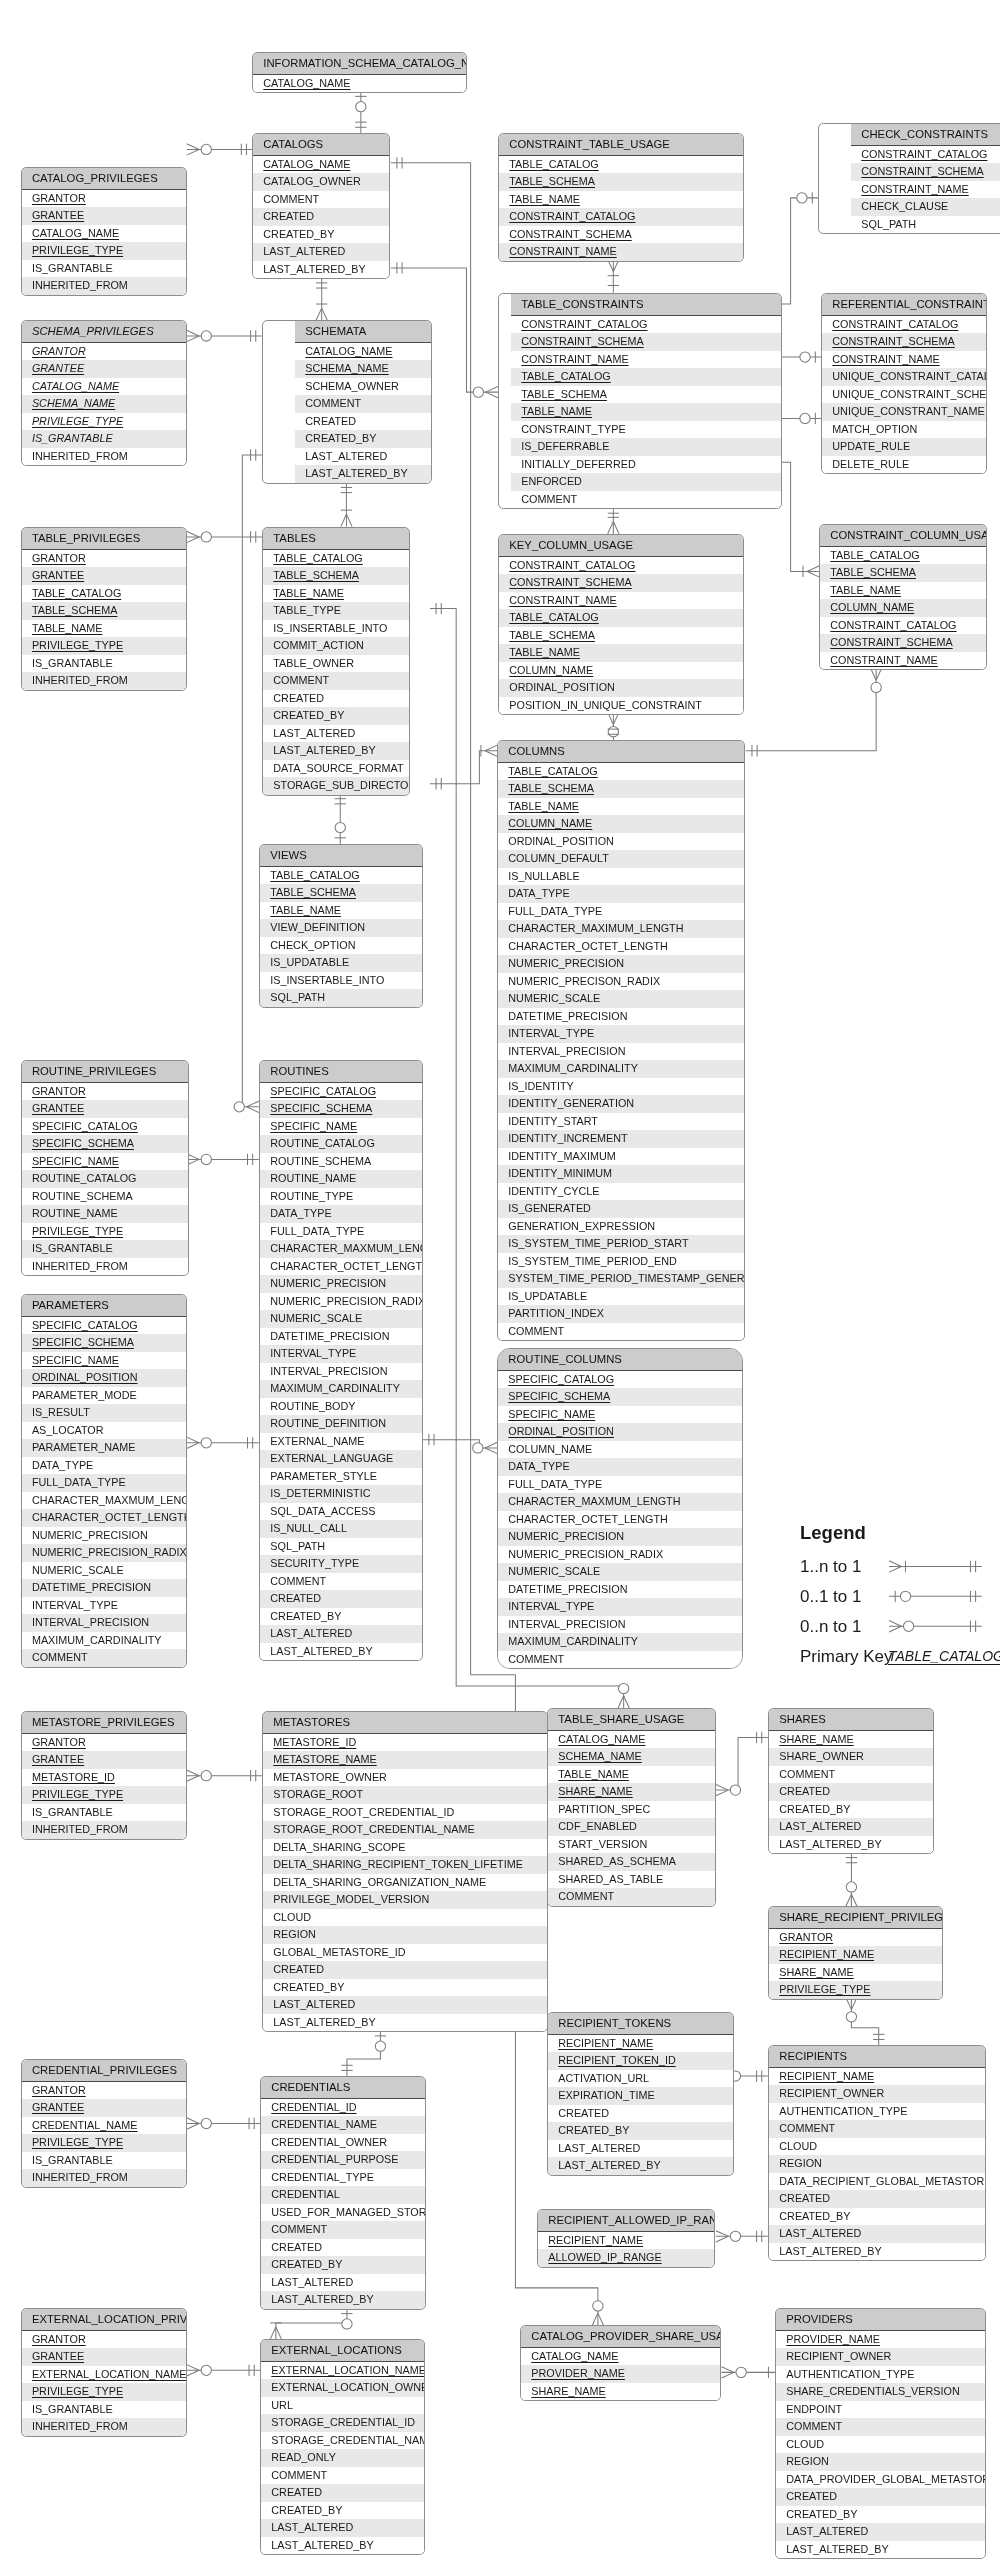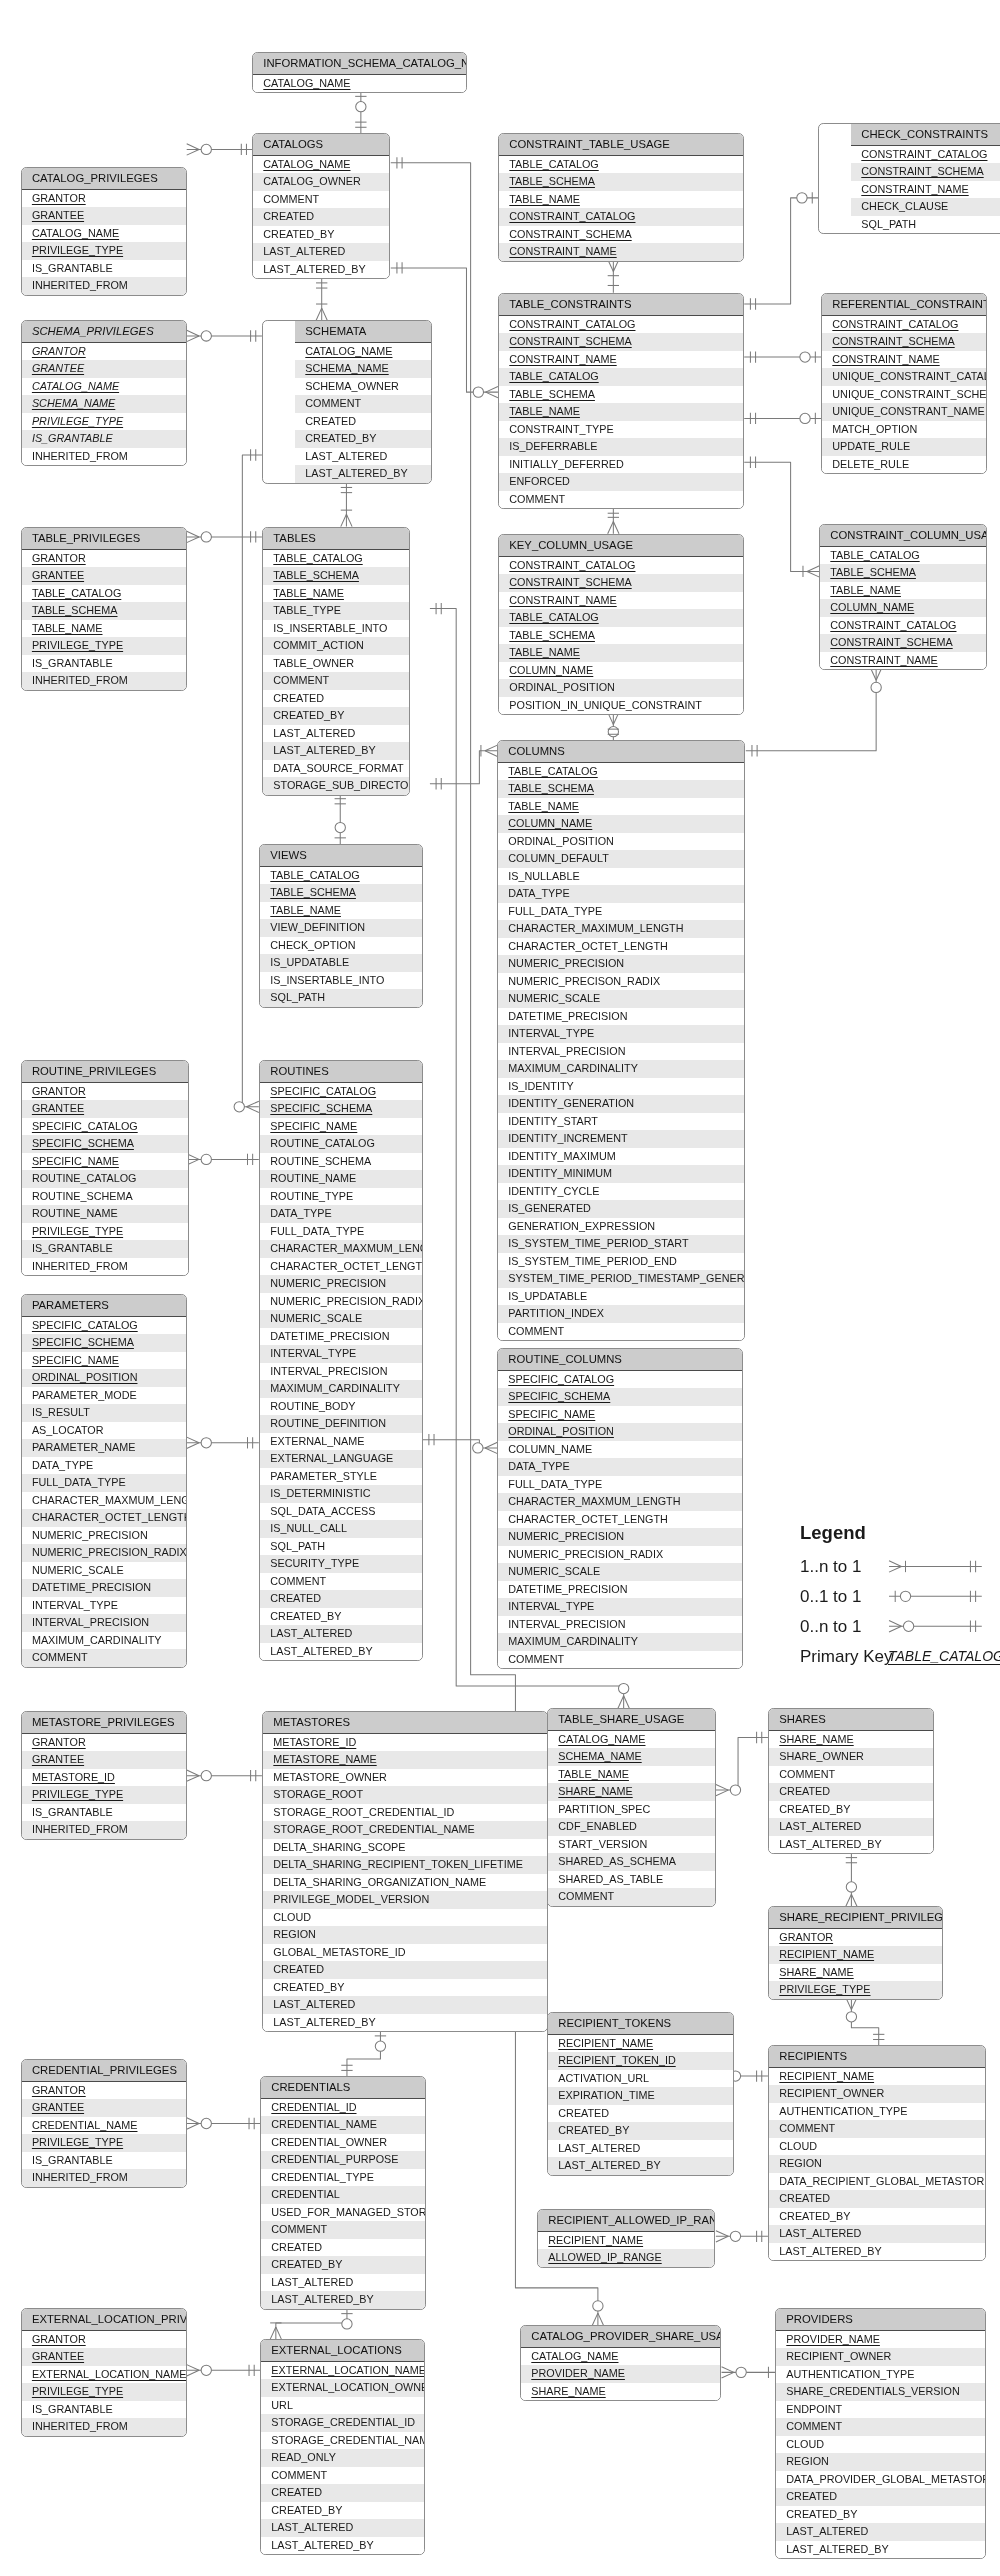--- a/index.html
+++ b/index.html
@@ -279,21 +279,21 @@
         <div class="ent-row alt"><span class="fname u">CONSTRAINT_NAME</span></div>
       </div>
       <div class="entity" style="left: 818px; top: 123px; width: 198px; padding-left: 32px;">
         <div class="ent-header">CHECK_CONSTRAINTS</div>
         <div class="ent-row"><span class="fname u">CONSTRAINT_CATALOG</span></div>
         <div class="ent-row alt"><span class="fname u">CONSTRAINT_SCHEMA</span></div>
         <div class="ent-row"><span class="fname u">CONSTRAINT_NAME</span></div>
         <div class="ent-row alt"><span class="fname">CHECK_CLAUSE</span></div>
         <div class="ent-row"><span class="fname">SQL_PATH</span></div>
       </div>
-      <div class="entity" style="left: 498px; top: 293px; width: 246px;">
+      <div class="entity" style="left: 498px; top: 293px; width: 284px; padding-left: 12px;">
         <div class="ent-header">TABLE_CONSTRAINTS</div>
         <div class="ent-row"><span class="fname u">CONSTRAINT_CATALOG</span></div>
         <div class="ent-row alt"><span class="fname u">CONSTRAINT_SCHEMA</span></div>
         <div class="ent-row"><span class="fname u">CONSTRAINT_NAME</span></div>
         <div class="ent-row alt"><span class="fname u">TABLE_CATALOG</span></div>
         <div class="ent-row"><span class="fname u">TABLE_SCHEMA</span></div>
         <div class="ent-row alt"><span class="fname u">TABLE_NAME</span></div>
         <div class="ent-row"><span class="fname">CONSTRAINT_TYPE</span></div>
         <div class="ent-row alt"><span class="fname">IS_DEFERRABLE</span></div>
         <div class="ent-row"><span class="fname">INITIALLY_DEFERRED</span></div>
@@ -496,21 +496,21 @@
         <div class="ent-row alt"><span class="fname">CHARACTER_OCTET_LENGTH</span></div>
         <div class="ent-row"><span class="fname">NUMERIC_PRECISION</span></div>
         <div class="ent-row alt"><span class="fname">NUMERIC_PRECISION_RADIX</span></div>
         <div class="ent-row"><span class="fname">NUMERIC_SCALE</span></div>
         <div class="ent-row alt"><span class="fname">DATETIME_PRECISION</span></div>
         <div class="ent-row"><span class="fname">INTERVAL_TYPE</span></div>
         <div class="ent-row alt"><span class="fname">INTERVAL_PRECISION</span></div>
         <div class="ent-row"><span class="fname">MAXIMUM_CARDINALITY</span></div>
         <div class="ent-row alt"><span class="fname">COMMENT</span></div>
       </div>
-      <div class="entity" style="left: 497px; top: 1348px; width: 246px;">
+      <div class="entity" style="left: 497px; top: 1348px; width: 246px; border-radius: 13px;">
         <div class="ent-header">ROUTINE_COLUMNS</div>
         <div class="ent-row"><span class="fname u">SPECIFIC_CATALOG</span></div>
         <div class="ent-row alt"><span class="fname u">SPECIFIC_SCHEMA</span></div>
         <div class="ent-row"><span class="fname u">SPECIFIC_NAME</span></div>
         <div class="ent-row alt"><span class="fname u">ORDINAL_POSITION</span></div>
         <div class="ent-row"><span class="fname">COLUMN_NAME</span></div>
         <div class="ent-row alt"><span class="fname">DATA_TYPE</span></div>
         <div class="ent-row"><span class="fname">FULL_DATA_TYPE</span></div>
         <div class="ent-row alt"><span class="fname">CHARACTER_MAXMUM_LENGTH</span></div>
         <div class="ent-row"><span class="fname">CHARACTER_OCTET_LENGTH</span></div>

